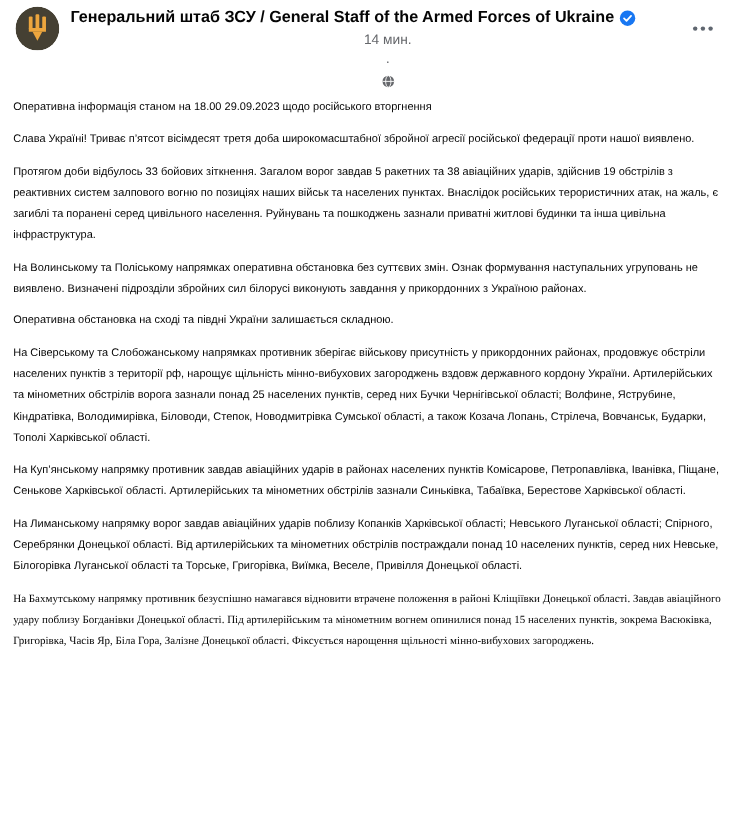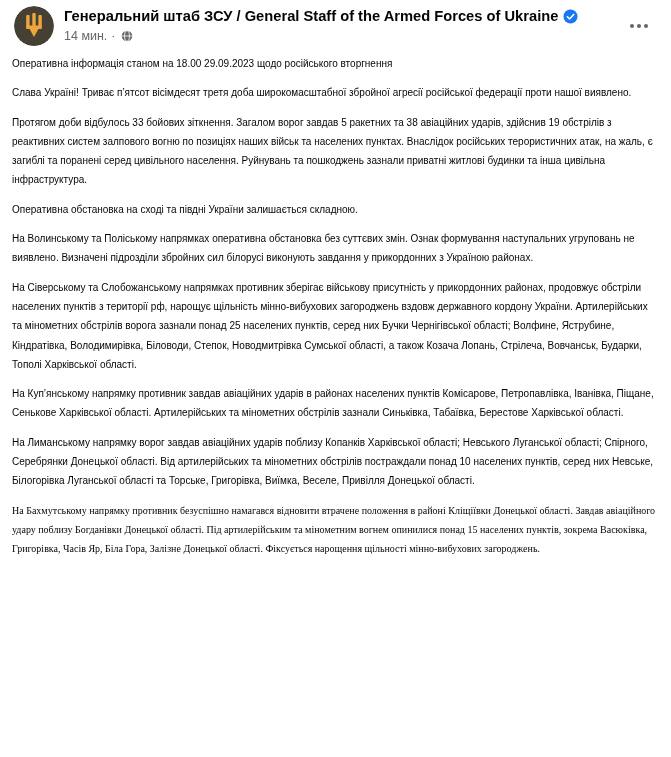--- a/index.html
+++ b/index.html
@@ -36,20 +36,21 @@
     cursor: pointer;
     white-space: nowrap;
   }
   .verified { width: 15px; height: 15px; flex: 0 0 15px; display: inline-block; }
   .meta-row {
     display: flex; align-items: center; gap: 4px;
     margin-top: 2px;
     font-size: 12.5px;
     color: #65676b;
     line-height: 16px;
+    flex-direction: column;
   }
   .meta-row .timestamp { cursor: pointer; }
   .globe { width: 12px; height: 12px; display: inline-block; margin-left: 1px; }
 
   .more-btn {
     position: absolute;
     top: 8px; right: 14px;
     width: 36px; height: 36px;
     border: none; background: transparent;
     border-radius: 50%;
@@ -119,21 +120,21 @@
       <span class="dot"></span>
       <span class="dot"></span>
     </button>
 
   </div>
 
   <div class="post-text">
       <p class="para">Оперативна інформація станом на 18.00 29.09.2023 щодо російського вторгнення</p>
       <p class="para">Слава Україні! Триває п’ятсот вісімдесят третя доба широкомасштабної збройної агресії російської федерації проти нашої виявлено.</p>
       <p class="para">Протягом доби відбулось 33 бойових зіткнення. Загалом ворог завдав 5 ракетних та 38 авіаційних ударів, здійснив 19 обстрілів з реактивних систем залпового вогню по позиціях наших військ та населених пунктах. Внаслідок російських терористичних атак, на жаль, є загиблі та поранені серед цивільного населення. Руйнувань та пошкоджень зазнали приватні житлові будинки та інша цивільна інфраструктура.</p>
+      <p class="para">На Волинському та Поліському напрямках оперативна обстановка без суттєвих змін. Ознак формування наступальних угруповань не виявлено. Визначені підрозділи збройних сил білорусі виконують завдання у прикордонних з Україною районах.</p>
       <p class="para">Оперативна обстановка на сході та півдні України залишається складною.</p>
-      <p class="para">На Волинському та Поліському напрямках оперативна обстановка без суттєвих змін. Ознак формування наступальних угруповань не виявлено. Визначені підрозділи збройних сил білорусі виконують завдання у прикордонних з Україною районах.</p>
       <p class="para">На Сіверському та Слобожанському напрямках противник зберігає військову присутність у прикордонних районах, продовжує обстріли населених пунктів з території рф, нарощує щільність мінно-вибухових загороджень вздовж державного кордону України. Артилерійських та мінометних обстрілів ворога зазнали понад 25 населених пунктів, серед них Бучки Чернігівської області; Волфине, Яструбине, Кіндратівка, Володимирівка, Біловоди, Степок, Новодмитрівка Сумської області, а також Козача Лопань, Стрілеча, Вовчанськ, Бударки, Тополі Харківської області.</p>
       <p class="para">На Куп’янському напрямку противник завдав авіаційних ударів в районах населених пунктів Комісарове, Петропавлівка, Іванівка, Піщане, Сенькове Харківської області. Артилерійських та мінометних обстрілів зазнали Синьківка, Табаївка, Берестове Харківської області.</p>
       <p class="para">На Лиманському напрямку ворог завдав авіаційних ударів поблизу Копанків Харківської області; Невського Луганської області; Спірного, Серебрянки Донецької області. Від артилерійських та мінометних обстрілів постраждали понад 10 населених пунктів, серед них Невське, Білогорівка Луганської області та Торське, Григорівка, Виїмка, Веселе, Привілля Донецької області.</p>
       <p class="para">На Бахмутському напрямку противник безуспішно намагався відновити втрачене положення в районі Кліщіївки Донецької області. Завдав авіаційного удару поблизу Богданівки Донецької області. Під артилерійським та мінометним вогнем опинилися понад 15 населених пунктів, зокрема Васюківка, Григорівка, Часів Яр, Біла Гора, Залізне Донецької області. Фіксується нарощення щільності мінно-вибухових загороджень.</p>
     </div>
 
 </div>
 
 </body></html>

